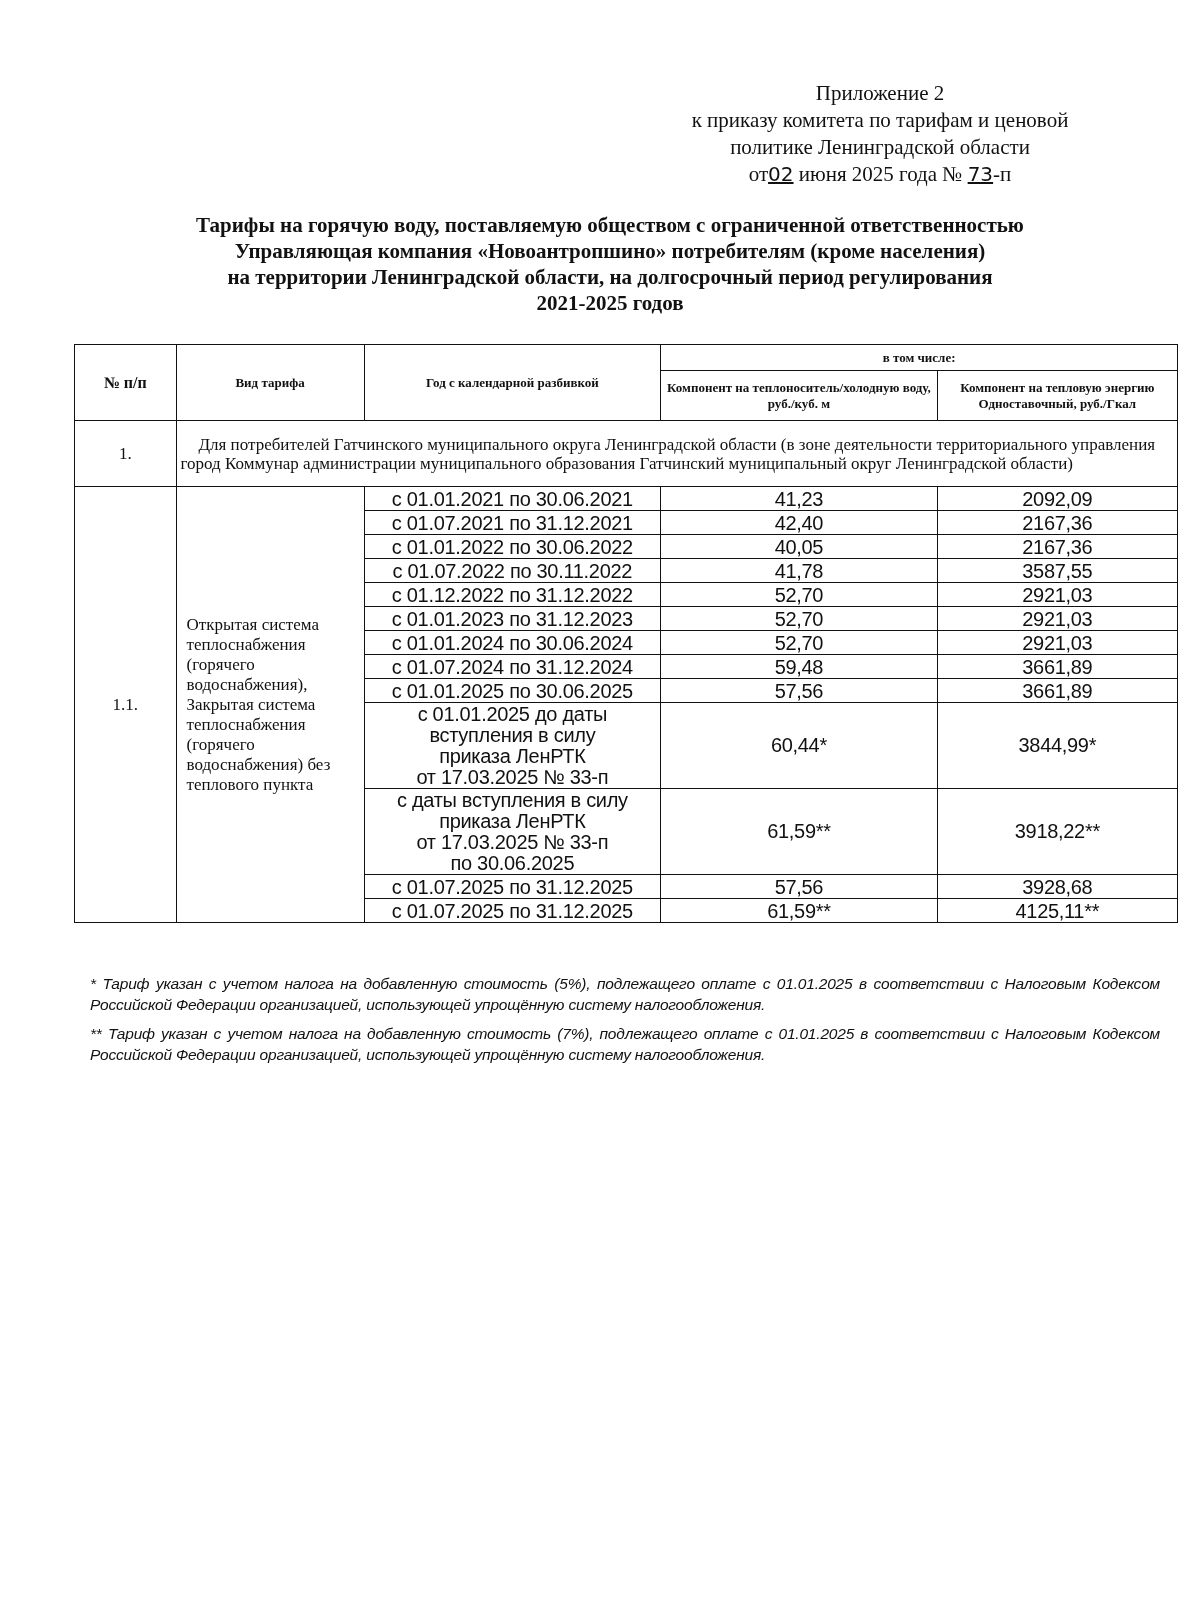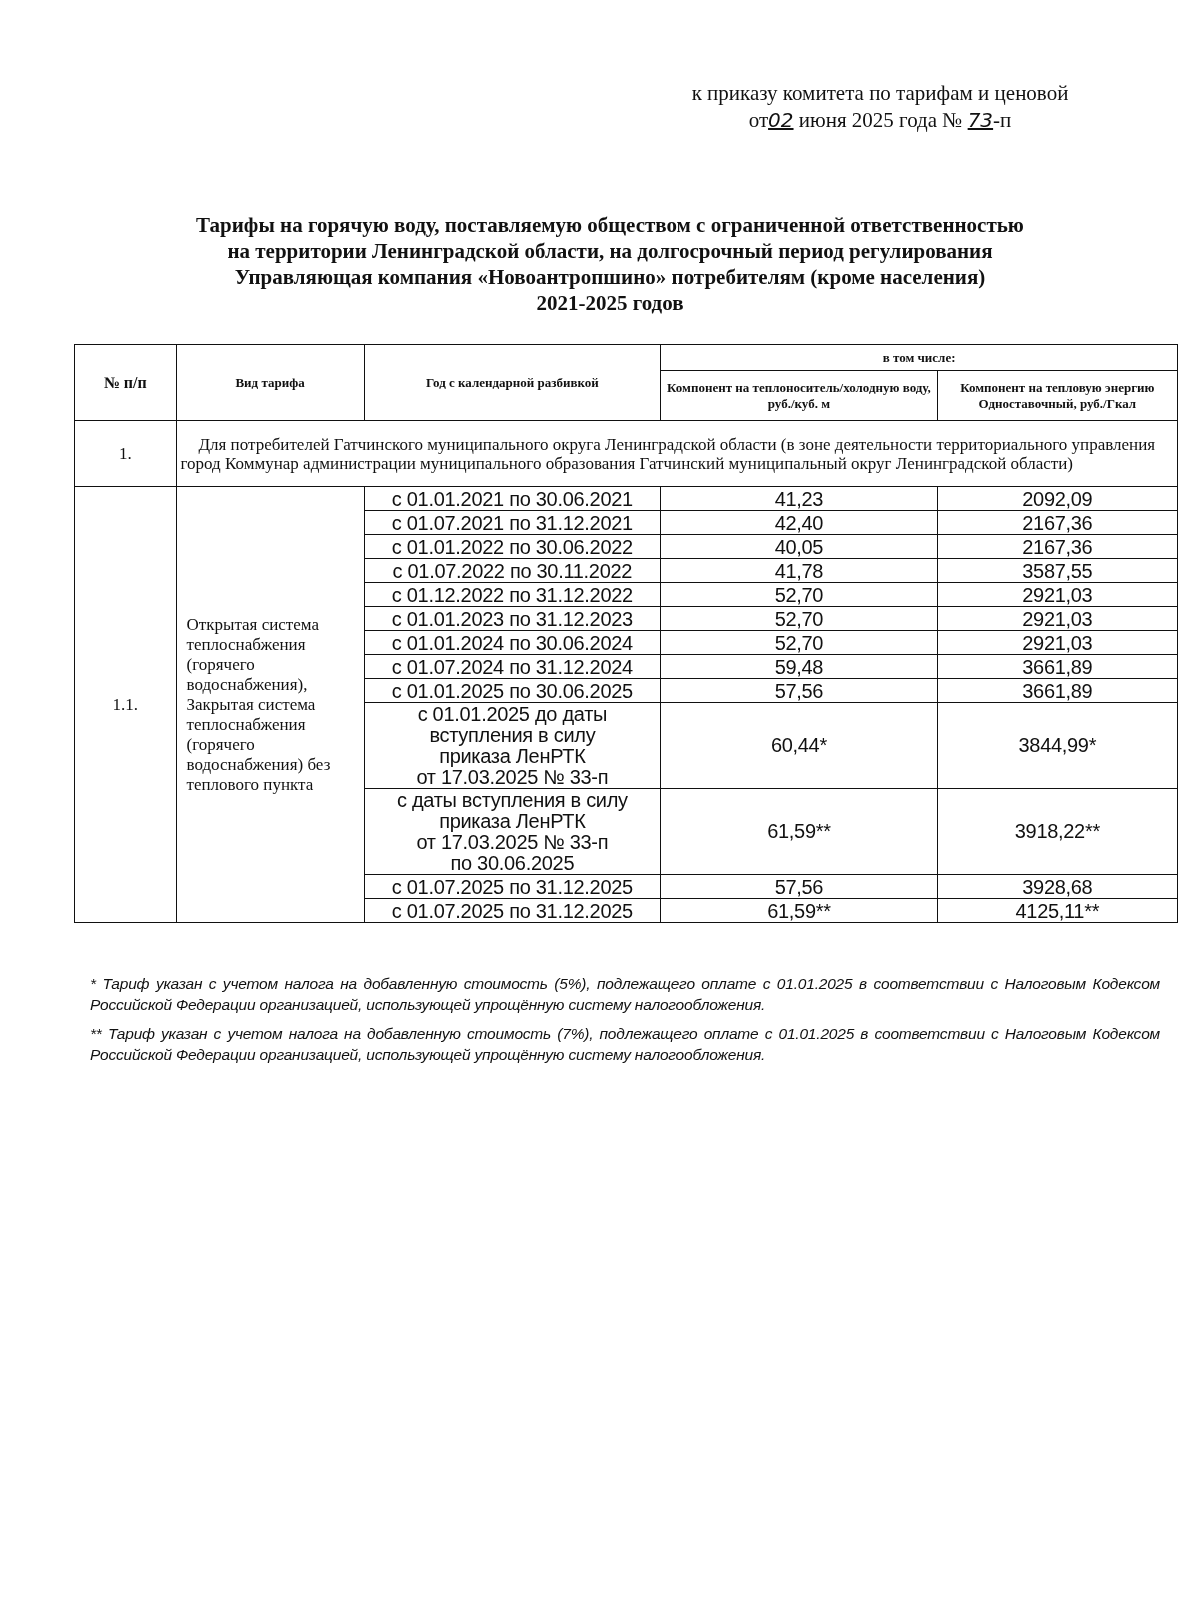--- a/index.html
+++ b/index.html
@@ -4,21 +4,21 @@
   <style>
     html, body { margin: 0; padding: 0; background: #ffffff; }
     body {
       width: 1200px; height: 1619px; position: relative; overflow: hidden;
       font-family: "Liberation Serif", "DejaVu Serif", serif; color: #111;
     }
     .appendix {
       position: absolute; left: 640px; top: 80px; width: 480px;
       text-align: center; font-size: 21px; line-height: 27px;
     }
-    .hand { font-family: "DejaVu Sans", sans-serif; font-style: italic; text-decoration: underline; font-size: 20px; }
+    .hand { font-family: "DejaVu Sans", sans-serif; text-decoration: underline; font-size: 20px; }
     .title {
       position: absolute; left: 110px; top: 212px; width: 1000px;
       text-align: center; font-weight: bold; font-size: 21px; line-height: 26px;
     }
     table.tariffs {
       position: absolute; left: 74px; top: 344px; width: 1104px;
       border-collapse: collapse; font-size: 17px;
     }
     table.tariffs td, table.tariffs th {
       border: 1.5px solid #111; padding: 0 4px; text-align: center; vertical-align: middle;
@@ -33,32 +33,34 @@
       position: absolute; left: 82px; top: 965px; width: 1086px;
       font-family: "Liberation Sans", sans-serif; font-size: 15.5px; line-height: 21px;
       text-align: justify; letter-spacing: -0.2px;
     }
     .notes p { margin: 8px; font-style: italic; }
   </style>
 </head>
 <body>
 
 <div class="appendix">
+  <div>Приложение 2</div>
   <div>к приказу комитета по тарифам и ценовой</div>
+  <div>политике Ленинградской области</div>
   <div>
     <span>от</span><span class="hand">02</span>
     <span>июня 2025 года №</span>
     <span class="hand">73</span><span>-п</span>
   </div>
 </div>
 
 <div class="title">
   <div>Тарифы на горячую воду, поставляемую обществом с ограниченной ответственностью</div>
+  <div>Управляющая компания «Новоантропшино» потребителям (кроме населения)</div>
   <div>на территории Ленинградской области, на долгосрочный период регулирования</div>
-  <div>Управляющая компания «Новоантропшино» потребителям (кроме населения)</div>
   <div>2021-2025 годов</div>
 </div>
 
 <table class="tariffs">
   <tbody>
       <tr style="height:26px;">
     <th class="c1" rowspan="2" style="font-size:16px;">№ п/п</th>
     <th class="c2" rowspan="2">Вид тарифа</th>
     <th class="c3" rowspan="2">Год с календарной разбивкой</th>
     <th colspan="2" style="height:22px;">в том числе:</th>

